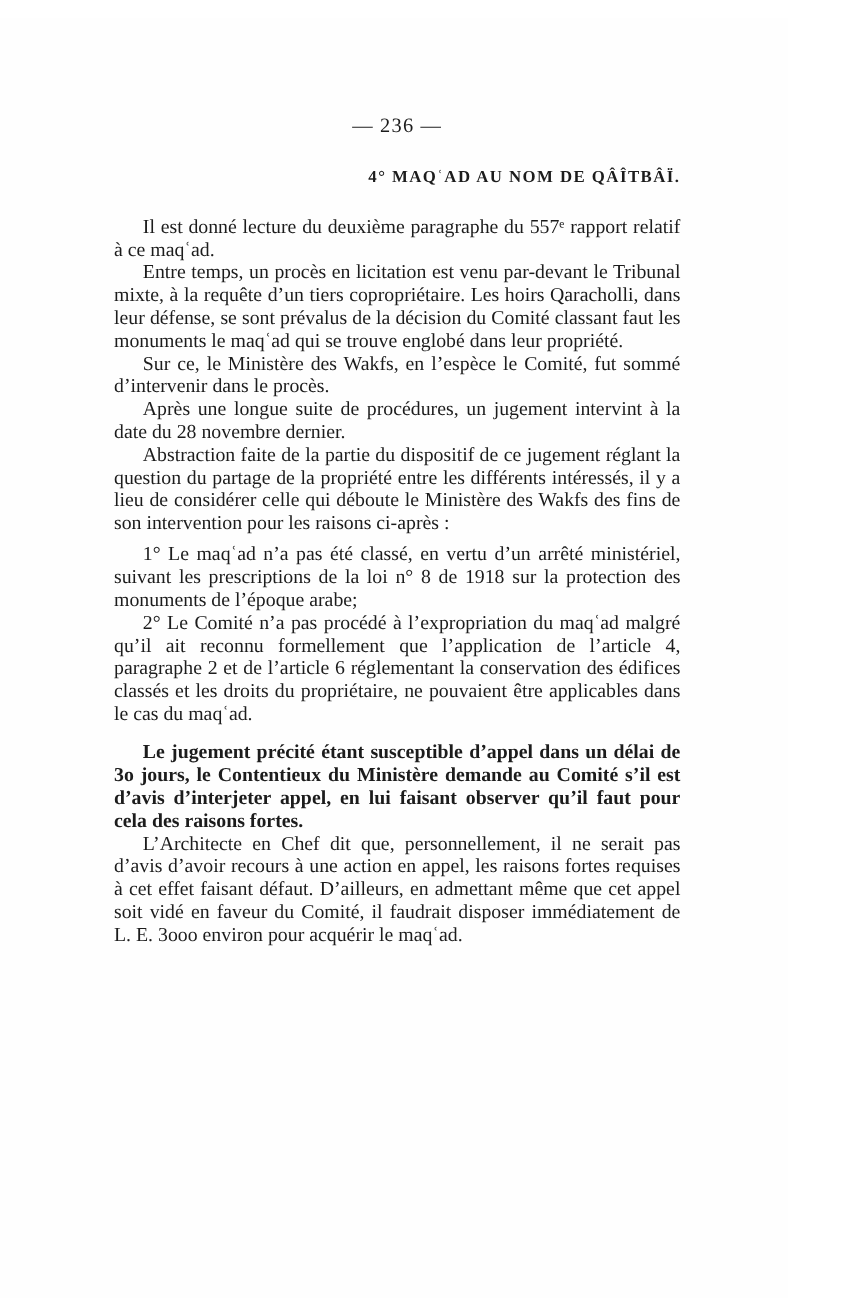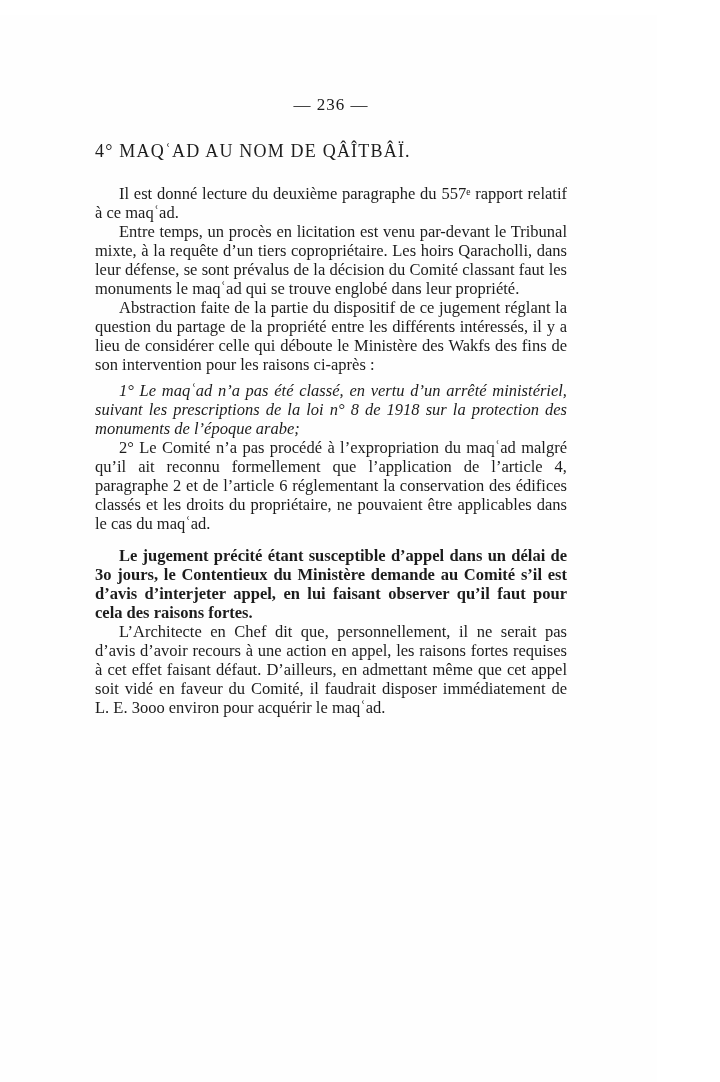--- a/index.html
+++ b/index.html
@@ -19,49 +19,51 @@
     overflow: hidden;
     margin-top: 15px;
   }
   .page-number {
     text-align: center;
     font-size: 17px;
     letter-spacing: 1px;
     margin-bottom: 26px;
   }
   .heading {
-    text-align: left;
-    font-size: 18px;
+    text-align: right;
+    font-size: 14px;
     letter-spacing: 1.2px;
-    font-weight: 400;
+    font-weight: 700;
     margin-bottom: 22px;
     text-transform: uppercase;
   }
   .body-text {
     font-size: 16.5px;
     line-height: 19px;
     text-align: justify;
   }
   p.para {
     margin: 0;
     text-indent: 24px;
   }
-  p.para.gap-sm { margin-top: 7px; font-style: italic; }
+  p.para.gap-sm { margin-top: 7px; }
   p.para.gap-md { margin-top: 13px; font-weight: bold; }
 </style>
 </head>
 <body>
 
 <div class="page">
   <div class="page-number">— 236 —</div>
 
   <div class="heading">4° MAQʿAD AU NOM DE QÂÎTBÂÏ.</div>
 
   <div class="body-text">
     <p class="para">Il est donné lecture du deuxième paragraphe du 557ᵉ rapport relatif à ce maqʿad.</p>
     <p class="para">Entre temps, un procès en licitation est venu par-devant le Tribunal mixte, à la requête d’un tiers copropriétaire. Les hoirs Qaracholli, dans leur défense, se sont prévalus de la décision du Comité classant faut les monuments le maqʿad qui se trouve englobé dans leur propriété.</p>
+    <p class="para">Sur ce, le Ministère des Wakfs, en l’espèce le Comité, fut sommé d’intervenir dans le procès.</p>
+    <p class="para">Après une longue suite de procédures, un jugement intervint à la date du 28 novembre dernier.</p>
     <p class="para">Abstraction faite de la partie du dispositif de ce jugement réglant la question du partage de la propriété entre les différents intéressés, il y a lieu de considérer celle qui déboute le Ministère des Wakfs des fins de son intervention pour les raisons ci-après :</p>
     <p class="para gap-sm">1° Le maqʿad n’a pas été classé, en vertu d’un arrêté ministériel, suivant les prescriptions de la loi n° 8 de 1918 sur la protection des monuments de l’époque arabe;</p>
     <p class="para">2° Le Comité n’a pas procédé à l’expropriation du maqʿad malgré qu’il ait reconnu formellement que l’application de l’article 4, paragraphe 2 et de l’article 6 réglementant la conservation des édifices classés et les droits du propriétaire, ne pouvaient être applicables dans le cas du maqʿad.</p>
     <p class="para gap-md">Le jugement précité étant susceptible d’appel dans un délai de 3o jours, le Contentieux du Ministère demande au Comité s’il est d’avis d’interjeter appel, en lui faisant observer qu’il faut pour cela des raisons fortes.</p>
     <p class="para">L’Architecte en Chef dit que, personnellement, il ne serait pas d’avis d’avoir recours à une action en appel, les raisons fortes requises à cet effet faisant défaut. D’ailleurs, en admettant même que cet appel soit vidé en faveur du Comité, il faudrait disposer immédiatement de L. E. 3ooo environ pour acquérir le maqʿad.</p>
   </div>
 </div>
 
 </body></html>

